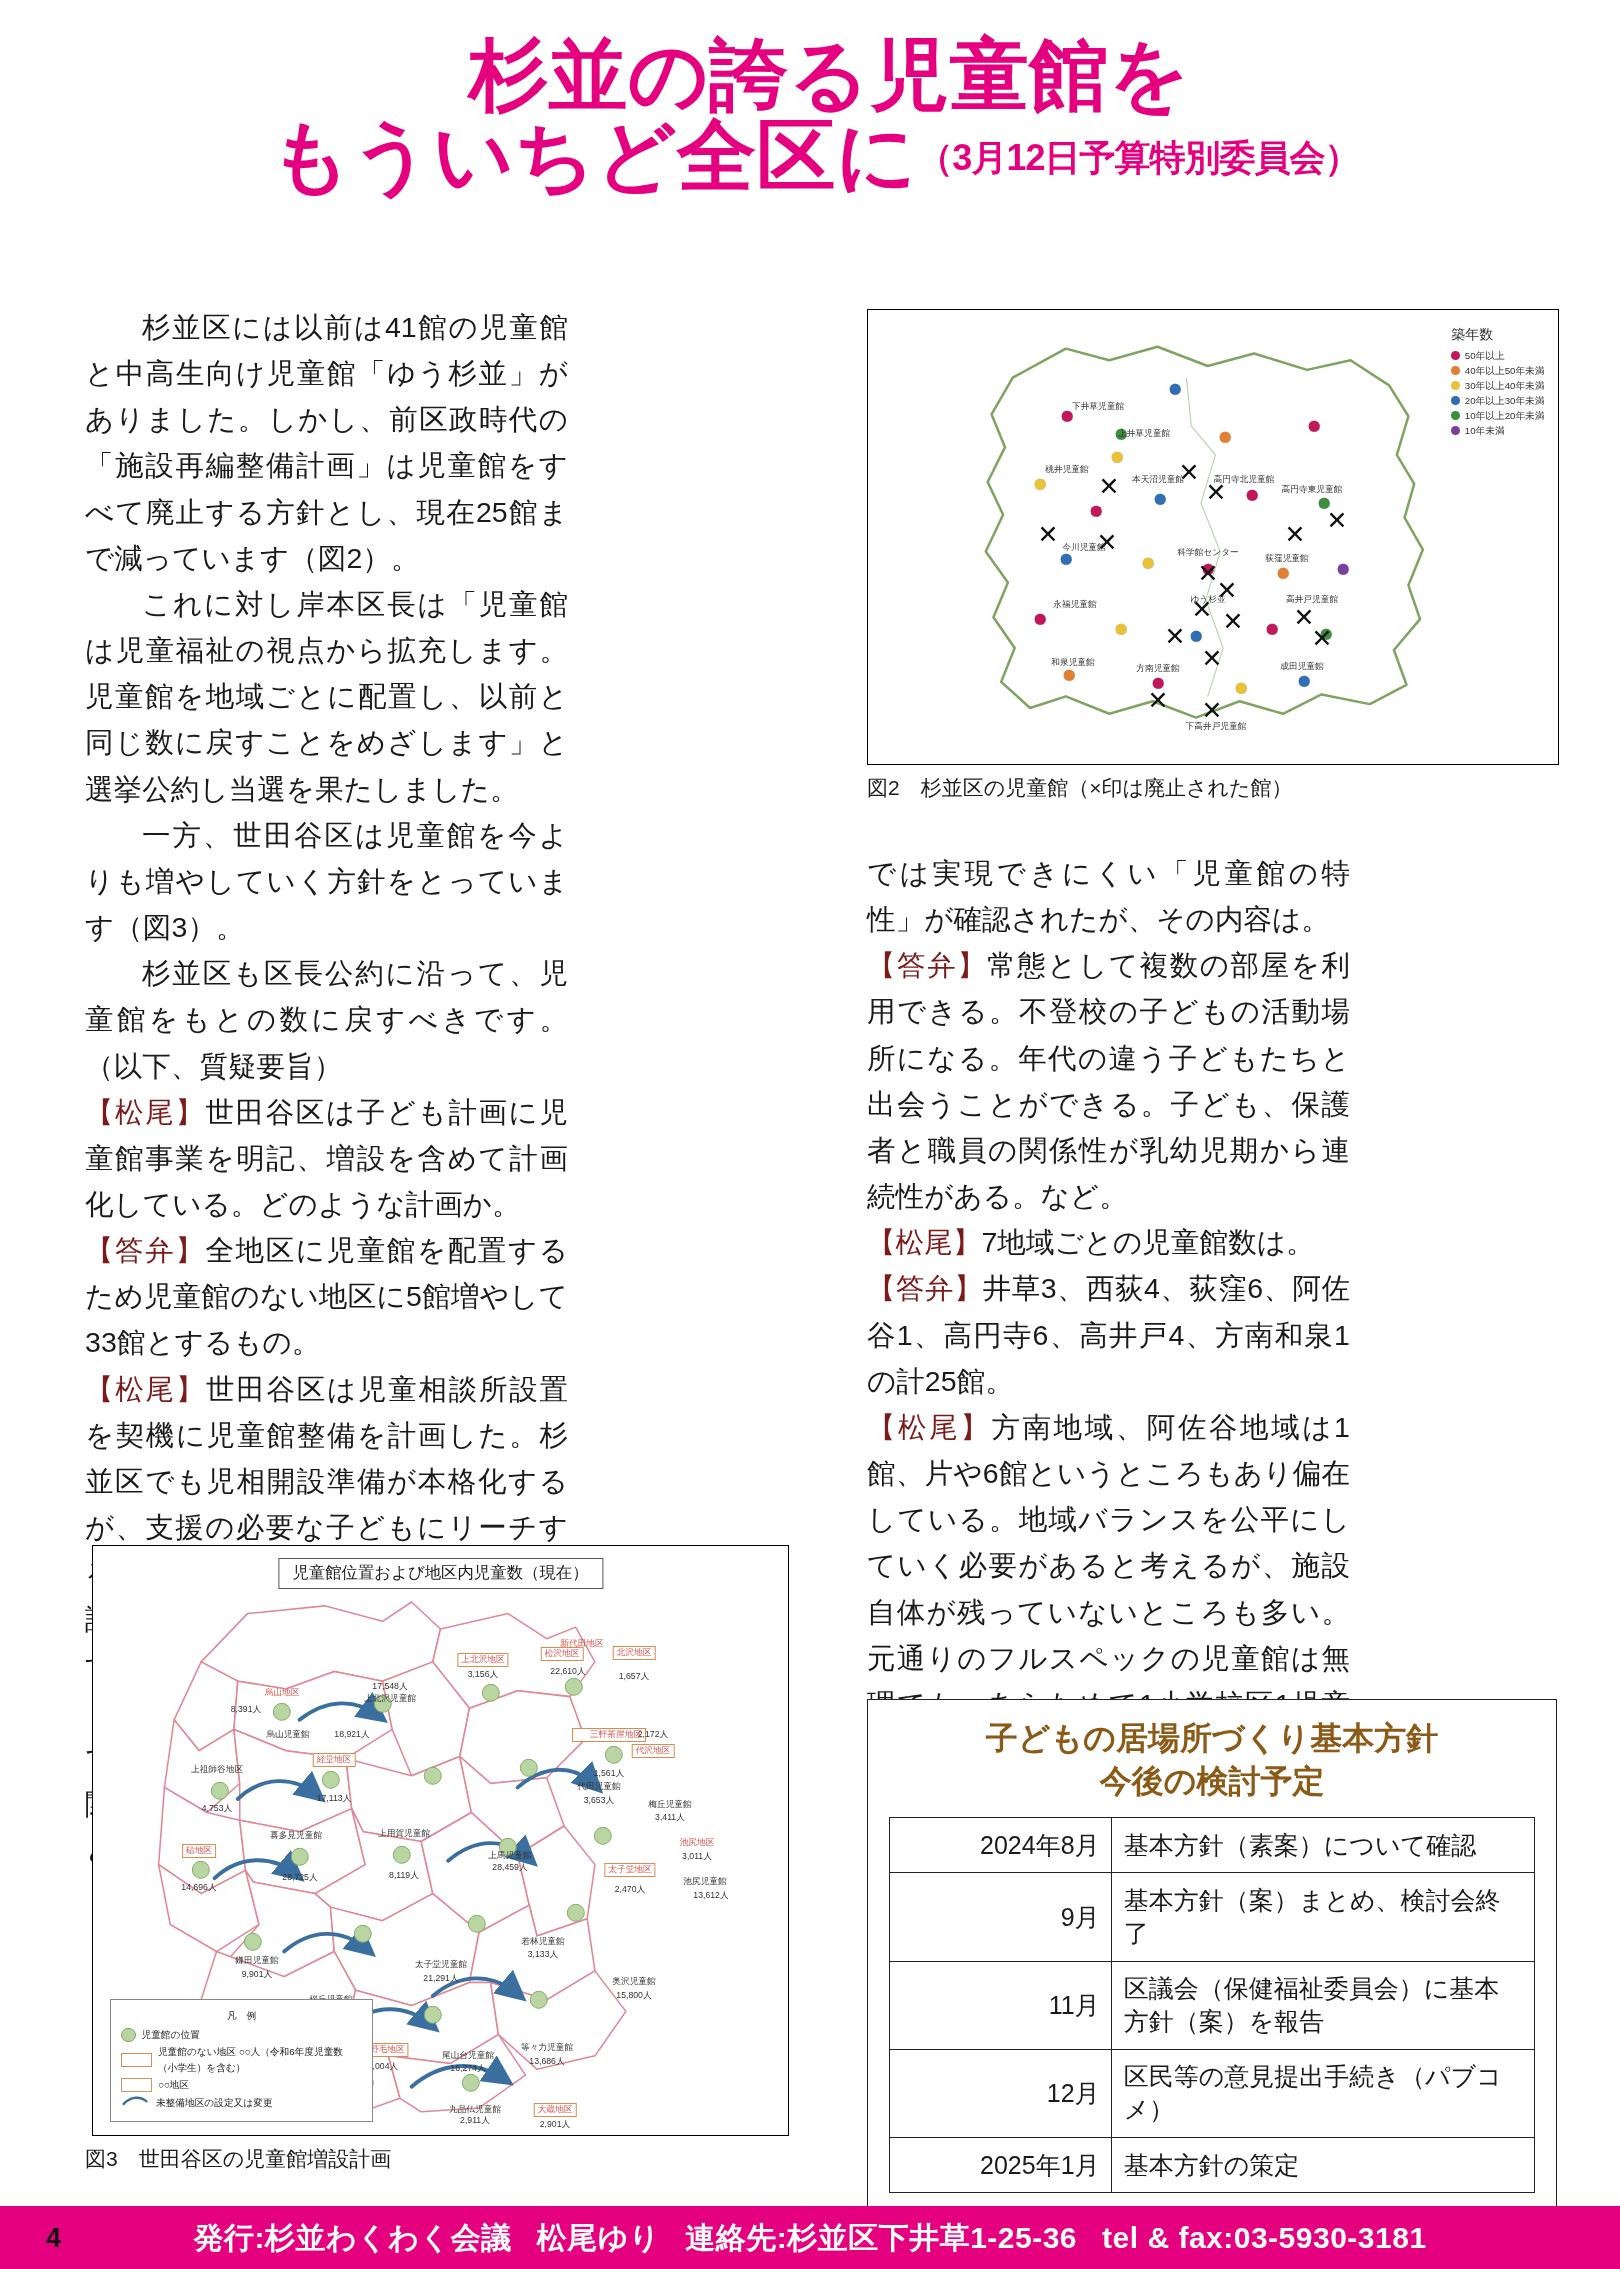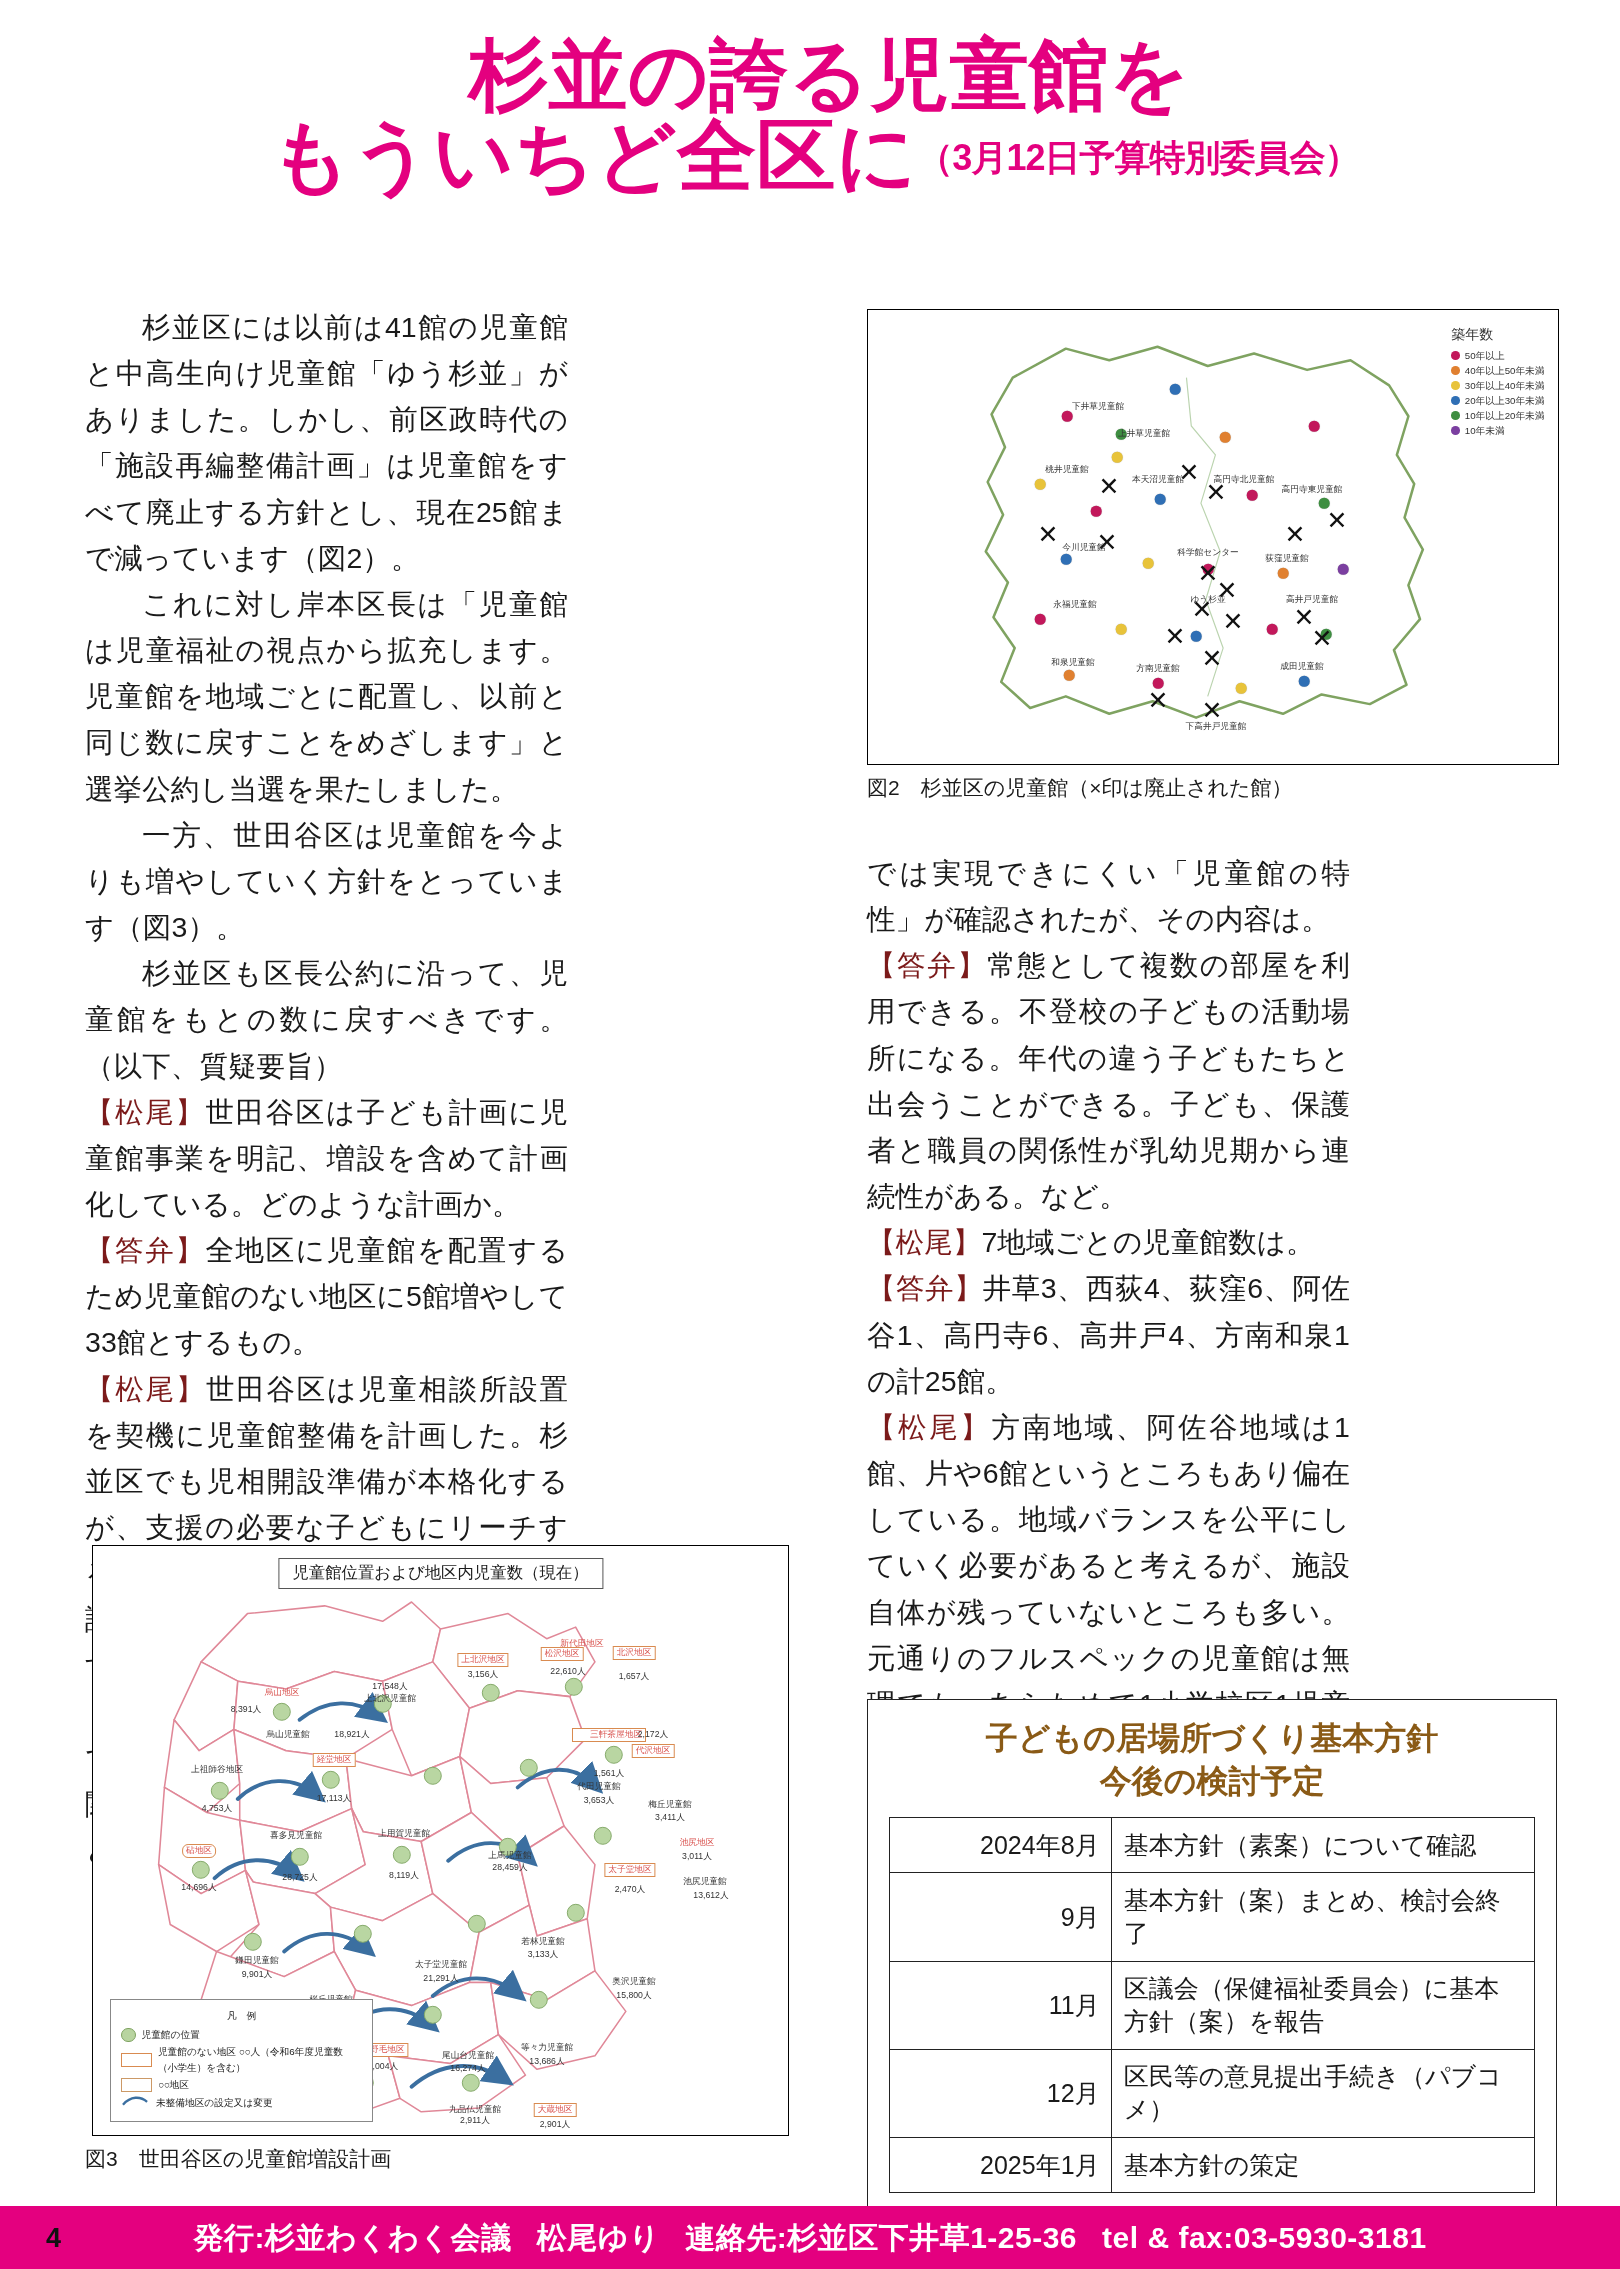--- a/index.html
+++ b/index.html
@@ -480,21 +480,21 @@
   <div class="mlabel" style="left:297px; top:141px;">17,548人</div>
   <div class="mlabel" style="left:297px; top:153px;">上北沢児童館</div>
   <div class="mlabel boxed" style="left:390px; top:114px;">上北沢地区</div>
   <div class="mlabel" style="left:390px; top:129px;">3,156人</div>
   <div class="mlabel" style="left:475px; top:126px;">22,610人</div>
   <div class="mlabel boxed" style="left:469px; top:108px;">松沢地区</div>
   <div class="mlabel boxed" style="left:241px; top:214px;">経堂地区</div>
   <div class="mlabel" style="left:241px; top:253px;">17,113人</div>
   <div class="mlabel" style="left:124px; top:224px;">上祖師谷地区</div>
   <div class="mlabel" style="left:124px; top:263px;">4,753人</div>
-  <div class="mlabel boxed" style="left:106px; top:305px;border-radius:6px;">砧地区</div>
+  <div class="mlabel boxed" style="left:106px; top:305px;">砧地区</div>
   <div class="mlabel" style="left:106px; top:342px;">14,696人</div>
   <div class="mlabel" style="left:203px; top:290px;">喜多見児童館</div>
   <div class="mlabel" style="left:207px; top:332px;">28,725人</div>
   <div class="mlabel" style="left:164px; top:415px;">鎌田児童館</div>
   <div class="mlabel" style="left:164px; top:429px;">9,901人</div>
   <div class="mlabel" style="left:311px; top:288px;">上用賀児童館</div>
   <div class="mlabel" style="left:311px; top:330px;">8,119人</div>
   <div class="mlabel" style="left:417px; top:282px;margin-top:28px;">上馬児童館</div>
   <div class="mlabel" style="left:417px; top:322px;">28,459人</div>
   <div class="mlabel boxed" style="left:516px; top:189px;padding-left:17px;">三軒茶屋地区</div>

